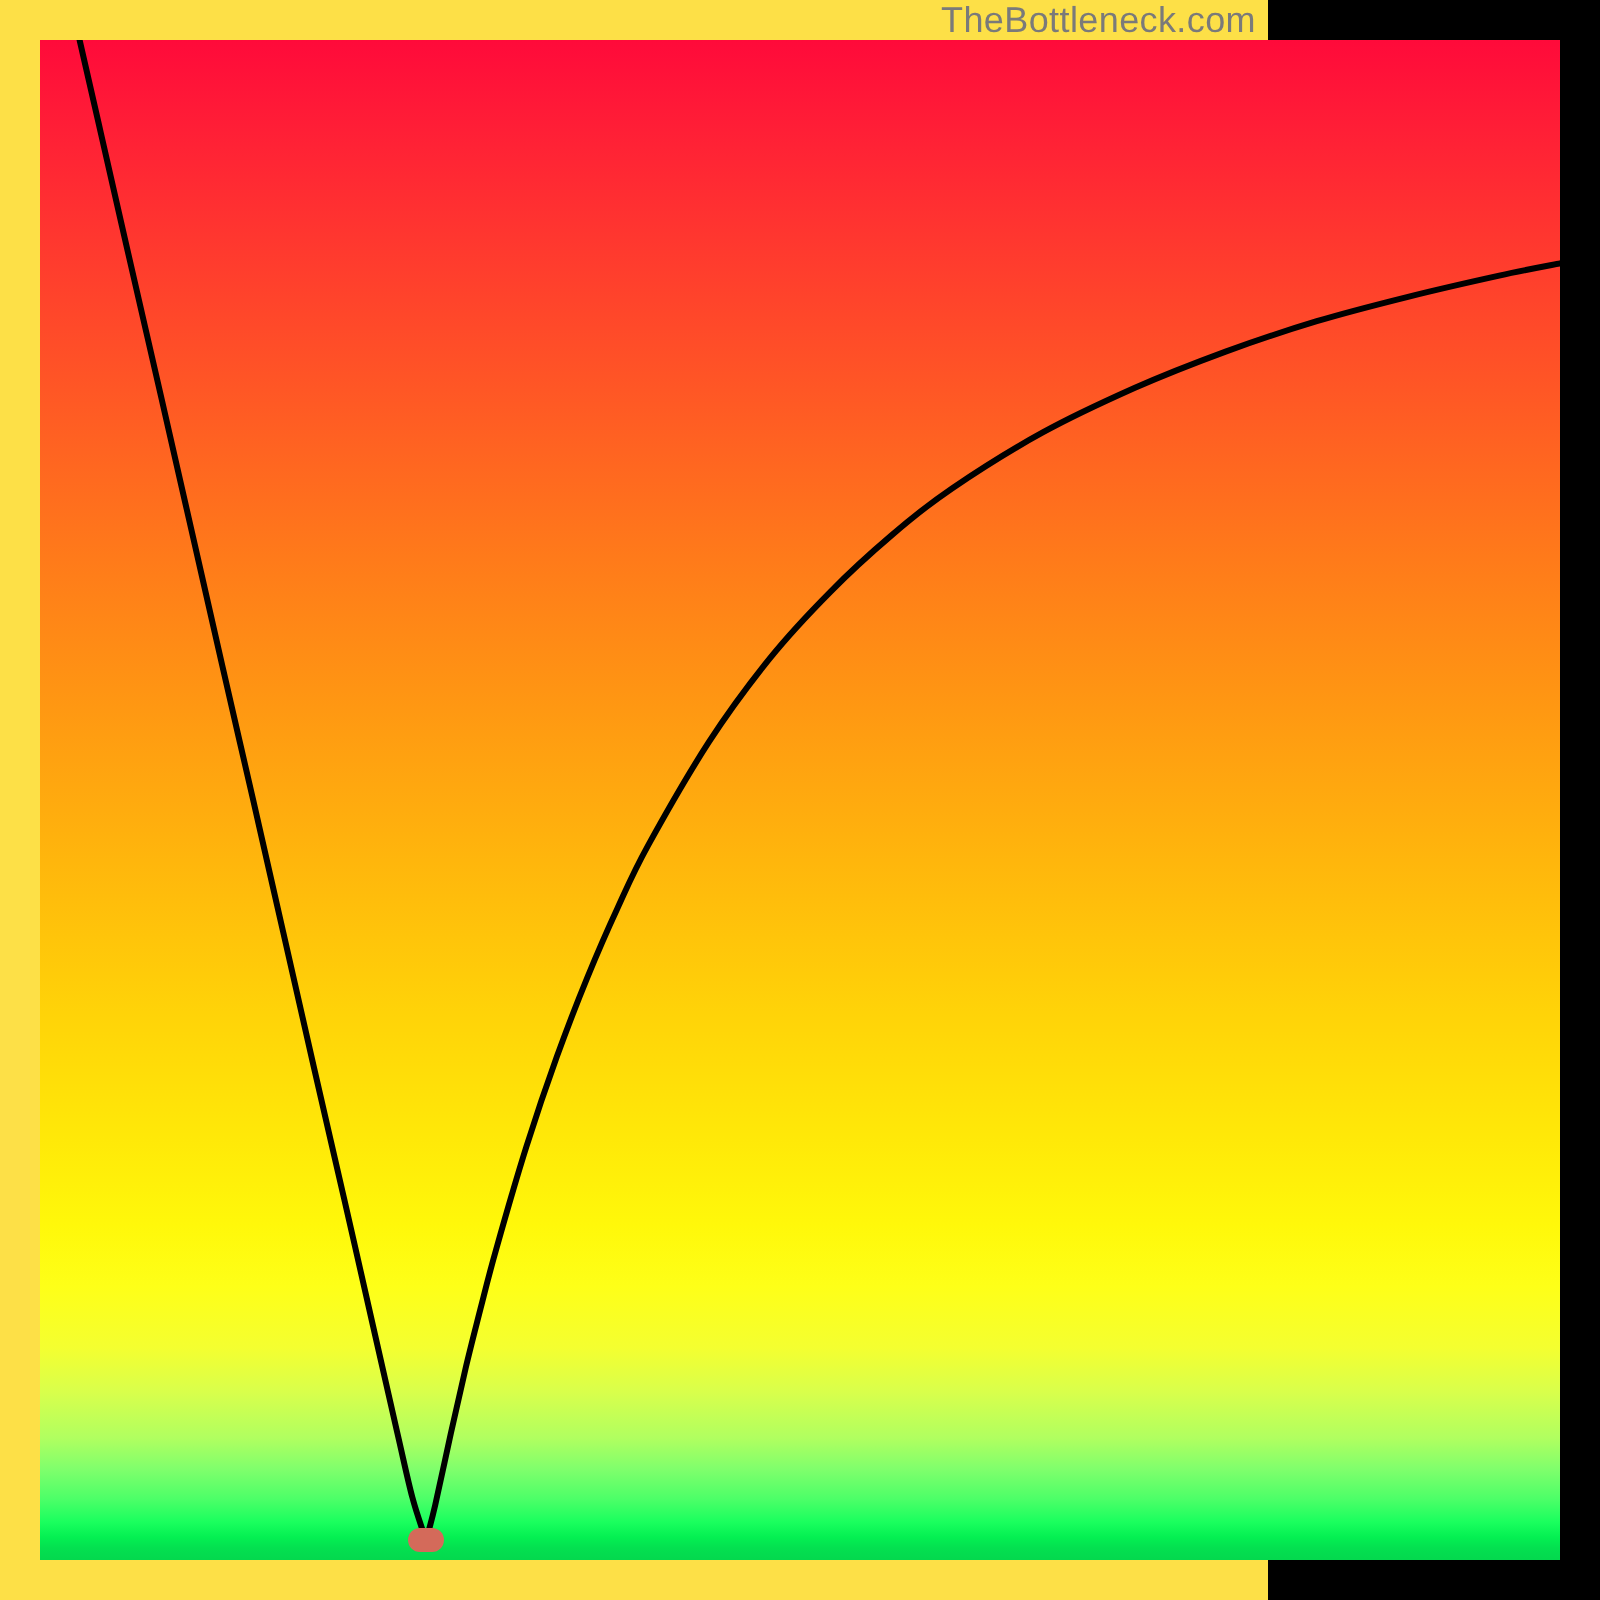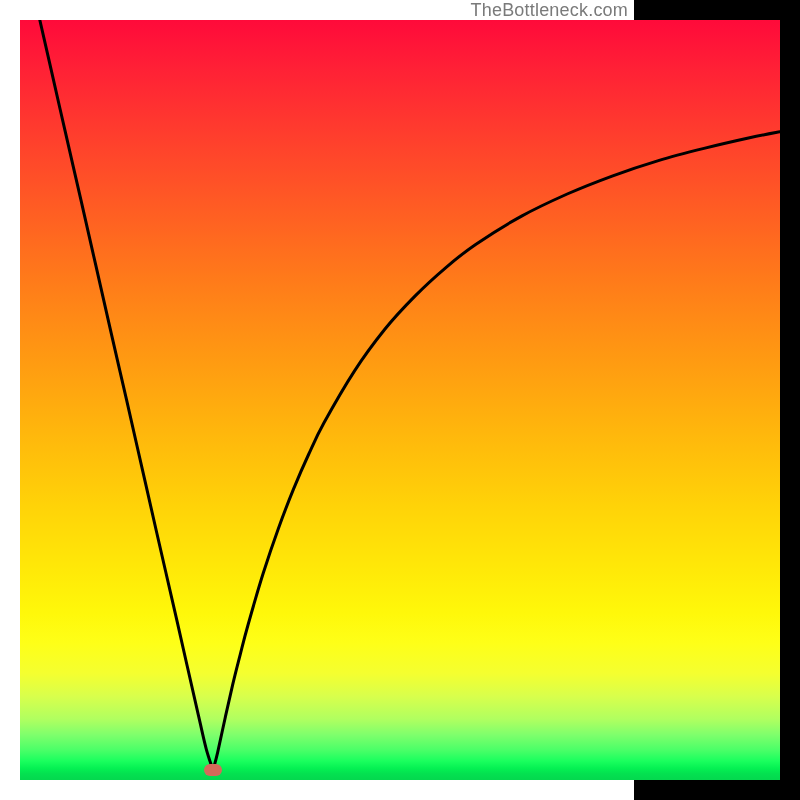--- a/index.html
+++ b/index.html
@@ -10,21 +10,21 @@
     background: #000;
     font-family: Arial, Helvetica, sans-serif;
     overflow: hidden;
   }
   .frame {
     position: absolute;
     top: 0;
     left: 0;
     width: 634px;
     height: 800px;
-    background: #ffffff;
+    background: #fde047;
   }
   .plot-area {
     position: absolute;
     top: 20px;
     left: 20px;
     width: 760px;
     height: 760px;
     overflow: hidden;
   }
   .gradient {

